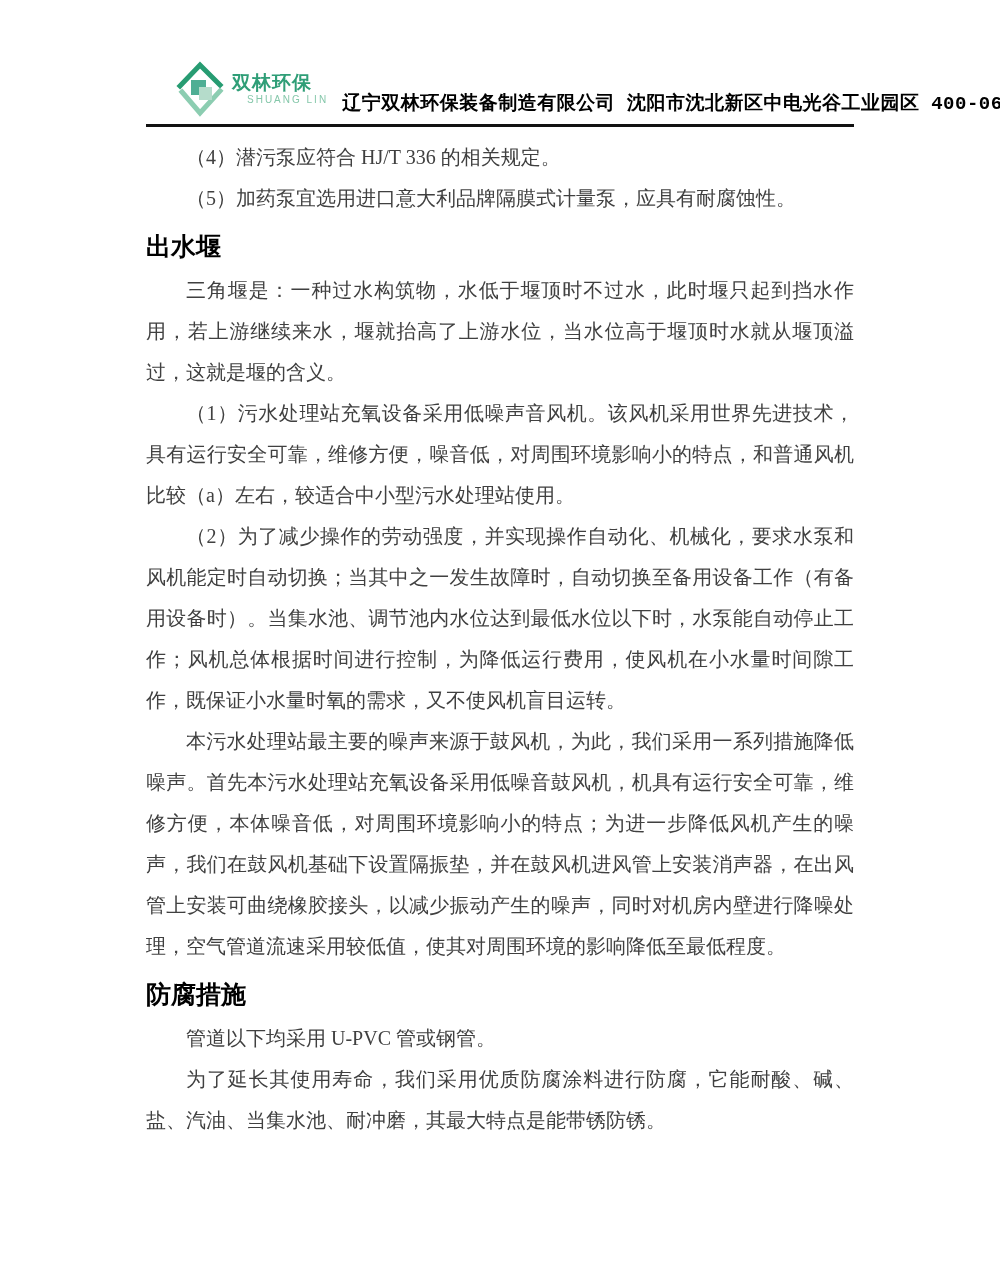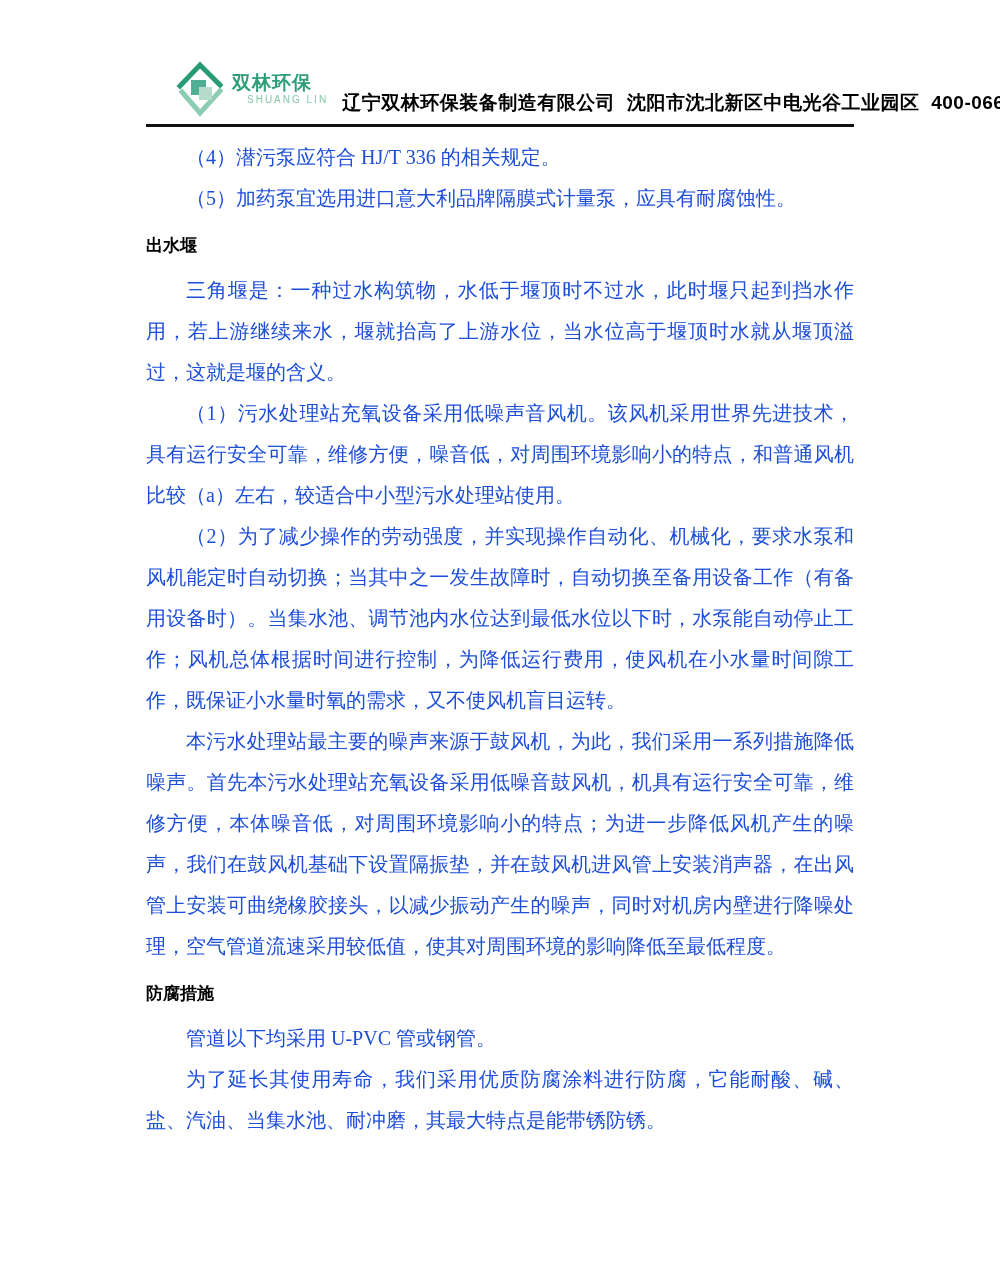--- a/index.html
+++ b/index.html
@@ -54,41 +54,41 @@
   }
   .company-line {
     font-family: "Liberation Sans", sans-serif;
     font-weight: bold;
     font-size: 19px;
     color: #000000;
     white-space: nowrap;
     padding-bottom: 4px;
     letter-spacing: 0.5px;
   }
-  .company-line .seg { margin-right: 6px; }
+  .company-line .seg { margin-right: 6px; font-family: Liberation Mono, monospace; }
   .company-line .seg:last-child { margin-right: 0; }
   .rule {
     border: none;
     border-top: 3px solid #111111;
     margin: 4px 0 10px 0;
   }
   
   .doc-body { }
   .body-p {
     margin: 0;
     font-size: 20px;
     line-height: 41px;
     text-align: justify;
     text-indent: 2em;
-    color: #1d4ed8;
+    color: #404040;
   }
   .sec-heading {
     font-family: "Liberation Sans", sans-serif;
     font-weight: bold;
-    font-size: 17px;
+    font-size: 25px;
     line-height: 34px;
     color: #000000;
     margin: 10px 0 7px 0;
   }
 </style>
 </head>
 <body>
 
 <div class="page">
   <div class="content">

